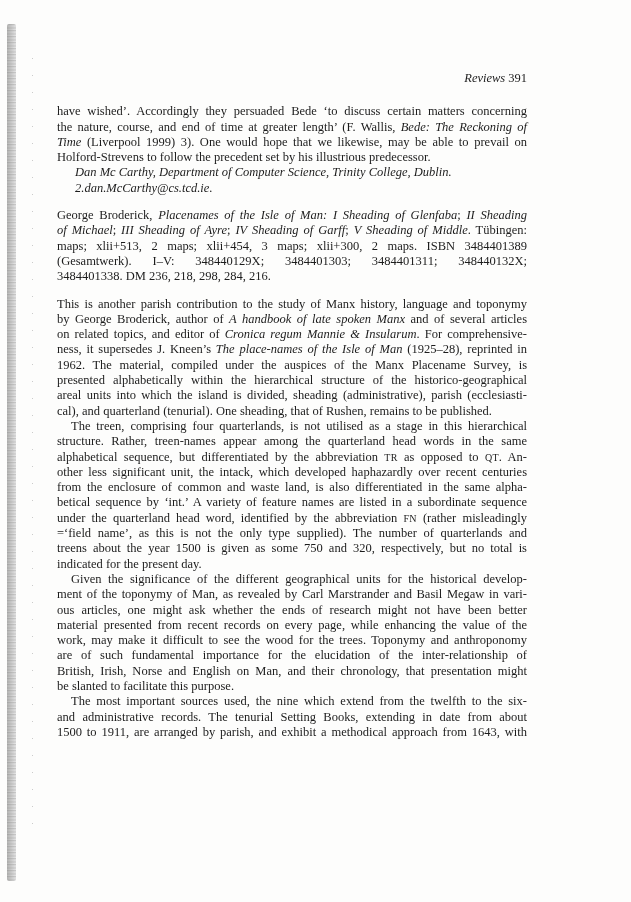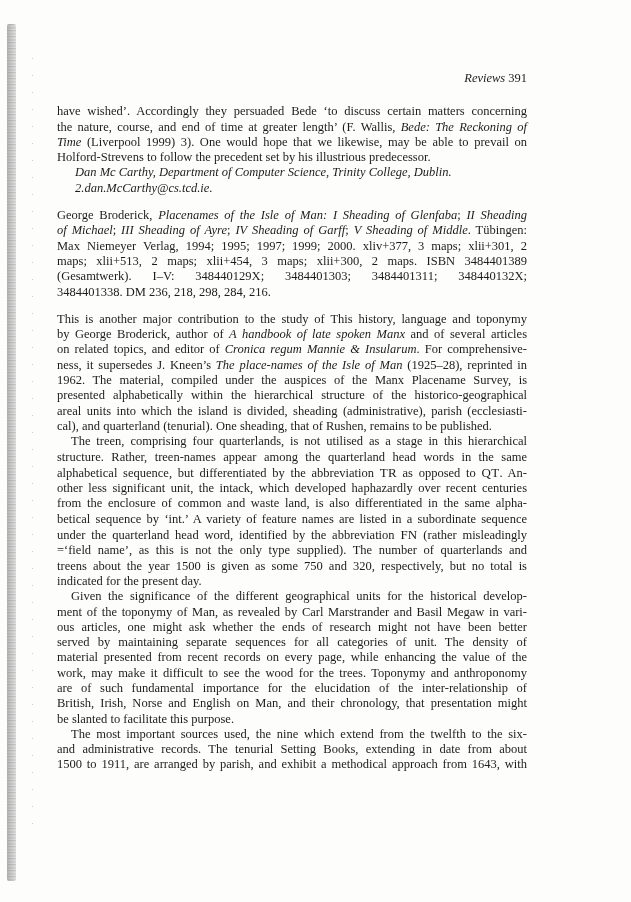--- a/index.html
+++ b/index.html
@@ -56,21 +56,21 @@
     white-space: normal;
   }
   .line.end { text-align-last: left; }
   .line.ind { text-indent: 14px; }
   .line.sig {
     text-align: center;
     text-align-last: left;
     padding-left: 18px;
   }
   .it { font-style: italic; }
-  .sc { font-size: 13px; letter-spacing: 0.25px; }
+  .sc { font-size: 10px; letter-spacing: 0.25px; }
 </style>
 </head>
 <body>
 
 <div class="page">
   <div class="scan-band"></div>
   <div class="scan-dots"></div>
 
   <div class="content">
     <div class="running-header">
@@ -81,27 +81,26 @@
           <div class="line"><span>have wished’. Accordingly they persuaded Bede ‘to discuss certain matters concerning</span></div>
           <div class="line"><span>the nature, course, and end of time at greater length’ (F. Wallis, </span><span class="it">Bede: The Reckoning of</span></div>
           <div class="line"><span class="it">Time</span><span> (Liverpool 1999) 3). One would hope that we likewise, may be able to prevail on</span></div>
           <div class="line end"><span>Holford-Strevens to follow the precedent set by his illustrious predecessor.</span></div>
           <div class="line sig"><span class="it">Dan Mc Carthy, Department of Computer Science, Trinity College, Dublin.</span></div>
           <div class="line sig"><span class="it">2.dan.McCarthy@cs.tcd.ie.</span></div>
         </div>
         <div class="block gap">
           <div class="line"><span>George Broderick, </span><span class="it">Placenames of the Isle of Man: I Sheading of Glenfaba</span><span>; </span><span class="it">II Sheading</span></div>
           <div class="line"><span class="it">of Michael</span><span>; </span><span class="it">III Sheading of Ayre</span><span>; </span><span class="it">IV Sheading of Garff</span><span>; </span><span class="it">V Sheading of Middle</span><span>. Tübingen:</span></div>
-          <div class="line"><span>Max Niemeyer Verlag, 1994; 1995; 1997; 1999; 2000. xliv+377, 3 maps; xlii+301, 2</span></div>
           <div class="line"><span>maps; xlii+513, 2 maps; xlii+454, 3 maps; xlii+300, 2 maps. ISBN 3484401389</span></div>
           <div class="line"><span>(Gesamtwerk). I–V: 348440129X; 3484401303; 3484401311; 348440132X;</span></div>
           <div class="line end"><span>3484401338. DM 236, 218, 298, 284, 216.</span></div>
         </div>
         <div class="block gap">
-          <div class="line"><span>This is another major contribution to the study of This history, language and toponymy</span></div>
+          <div class="line"><span>This is another parish contribution to the study of Manx history, language and toponymy</span></div>
           <div class="line"><span>by George Broderick, author of </span><span class="it">A handbook of late spoken Manx</span><span> and of several articles</span></div>
           <div class="line"><span>on related topics, and editor of </span><span class="it">Cronica regum Mannie &amp; Insularum</span><span>. For comprehensive-</span></div>
           <div class="line"><span>ness, it supersedes J. Kneen’s </span><span class="it">The place-names of the Isle of Man</span><span> (1925–28), reprinted in</span></div>
           <div class="line"><span>1962. The material, compiled under the auspices of the Manx Placename Survey, is</span></div>
           <div class="line"><span>presented alphabetically within the hierarchical structure of the historico-geographical</span></div>
           <div class="line"><span>areal units into which the island is divided, sheading (administrative), parish (ecclesiasti-</span></div>
           <div class="line end"><span>cal), and quarterland (tenurial). One sheading, that of Rushen, remains to be published.</span></div>
         </div>
         <div class="block">
           <div class="line ind"><span>The treen, comprising four quarterlands, is not utilised as a stage in this hierarchical</span></div>
@@ -112,21 +111,20 @@
           <div class="line"><span>betical sequence by ‘int.’ A variety of feature names are listed in a subordinate sequence</span></div>
           <div class="line"><span>under the quarterland head word, identified by the abbreviation </span><span class="sc">FN</span><span> (rather misleadingly</span></div>
           <div class="line"><span>=‘field name’, as this is not the only type supplied). The number of quarterlands and</span></div>
           <div class="line"><span>treens about the year 1500 is given as some 750 and 320, respectively, but no total is</span></div>
           <div class="line end"><span>indicated for the present day.</span></div>
         </div>
         <div class="block">
           <div class="line ind"><span>Given the significance of the different geographical units for the historical develop-</span></div>
           <div class="line"><span>ment of the toponymy of Man, as revealed by Carl Marstrander and Basil Megaw in vari-</span></div>
           <div class="line"><span>ous articles, one might ask whether the ends of research might not have been better</span></div>
-          <div class="line"><span>served by maintaining separate sequences for all categories of unit. The density of</span></div>
           <div class="line"><span>material presented from recent records on every page, while enhancing the value of the</span></div>
           <div class="line"><span>work, may make it difficult to see the wood for the trees. Toponymy and anthroponomy</span></div>
           <div class="line"><span>are of such fundamental importance for the elucidation of the inter-relationship of</span></div>
           <div class="line"><span>British, Irish, Norse and English on Man, and their chronology, that presentation might</span></div>
           <div class="line end"><span>be slanted to facilitate this purpose.</span></div>
         </div>
         <div class="block">
           <div class="line ind"><span>The most important sources used, the nine which extend from the twelfth to the six-</span></div>
           <div class="line"><span>and administrative records. The tenurial Setting Books, extending in date from about</span></div>
           <div class="line"><span>1500 to 1911, are arranged by parish, and exhibit a methodical approach from 1643, with</span></div>

